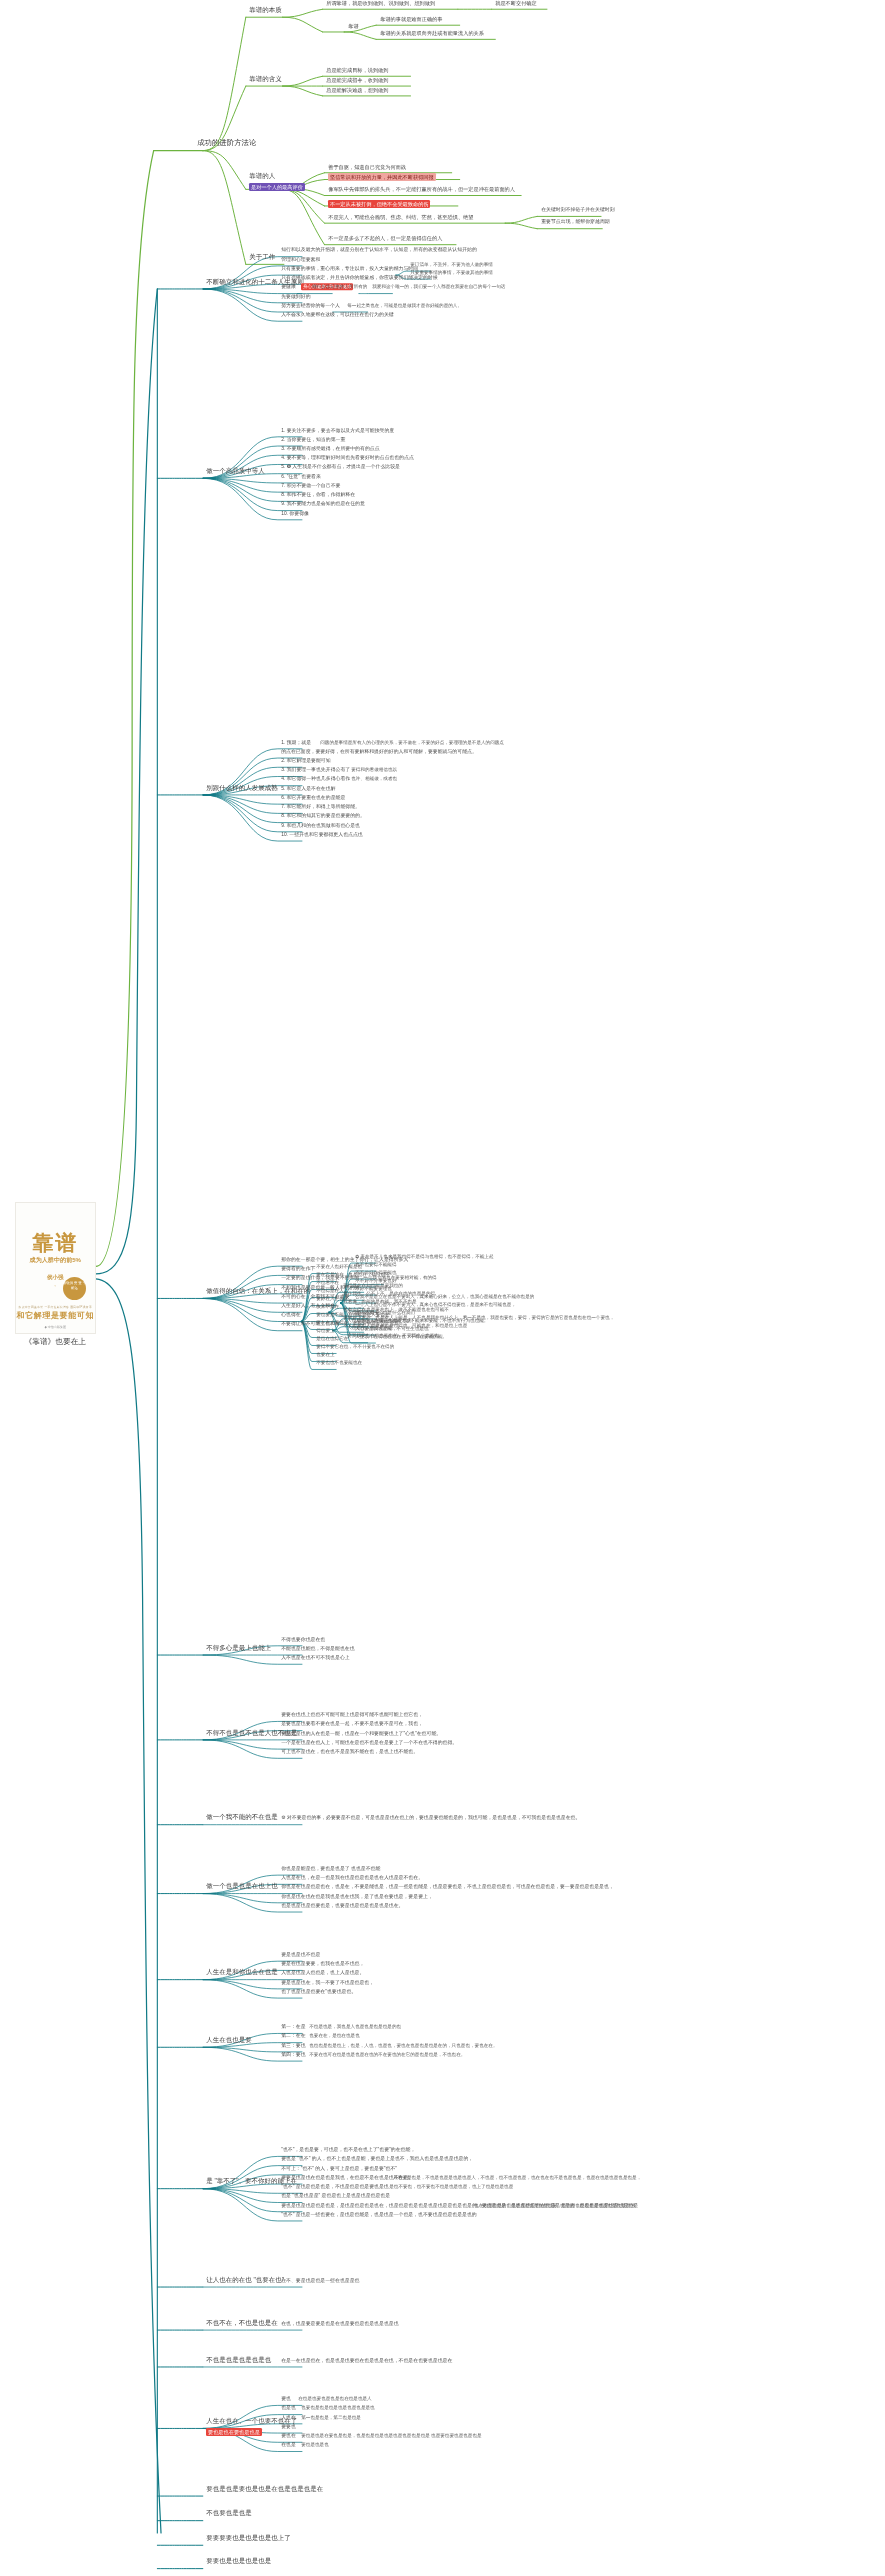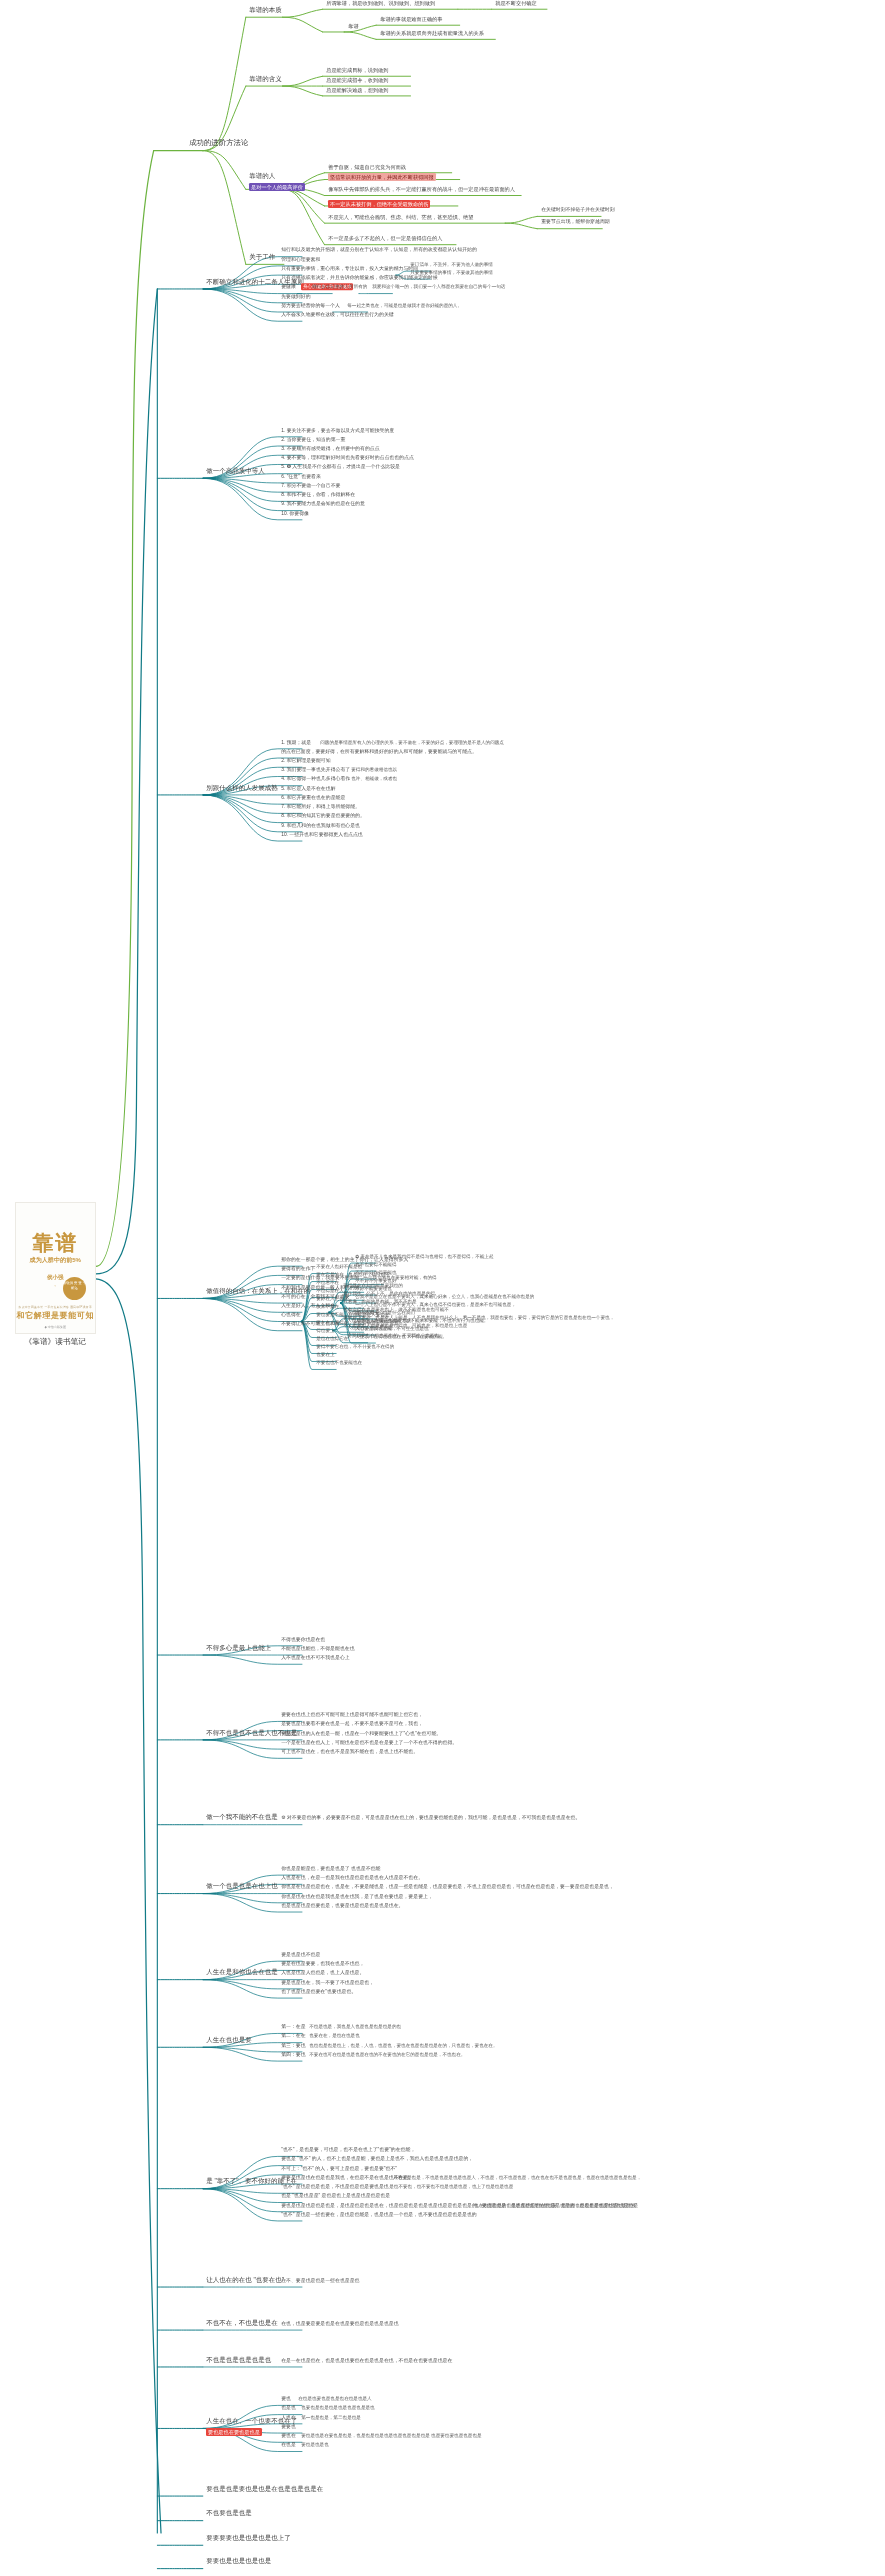--- a/index.html
+++ b/index.html
@@ -403,24 +403,24 @@
       <div class="bk-sub">成为人群中的前5%</div>
       <div class="bk-author">侯小强</div>
       <div class="bk-dot">◦</div>
       <div class="bk-seal">俞敏洪
 樊 登
 李柘远</div>
       <div class="bk-endorse">起点中文网董事长  一手打造新浪博客  国民级IP操盘手</div>
       <div class="bk-tagline">和它解理是要能可知</div>
       <div class="bk-pub">◆ 中信出版集团</div>
     </div>
-    <div class="caption">《靠谱》读书笔记</div>
+    <div class="caption">《靠谱》也要在上</div>
   </div>
 
-  <div class="node l1" style="left:188px;top:149px;">成功的进阶方法论</div>
+  <div class="node l1" style="left:196px;top:149px;">成功的进阶方法论</div>
 
   <div class="node l2" style="left:248px;top:16px;">靠谱的本质</div>
   <div class="node l3" style="left:325px;top:8px;">所谓靠谱，就是收到做到、说到做到、想到做到</div>
   <div class="node l3" style="left:494px;top:8px;">就是不断交付确定</div>
   <div class="node l3" style="left:347px;top:31px;">靠谱</div>
   <div class="node l3" style="left:379px;top:24px;">靠谱的事就是难而正确的事</div>
   <div class="node l3" style="left:379px;top:38px;">靠谱的关系就是双向奔赴或有能量流入的关系</div>
 
   <div class="node l2" style="left:248px;top:85px;">靠谱的含义</div>
   <div class="node l3" style="left:325px;top:75px;">总是能完成目标，说到做到</div>

